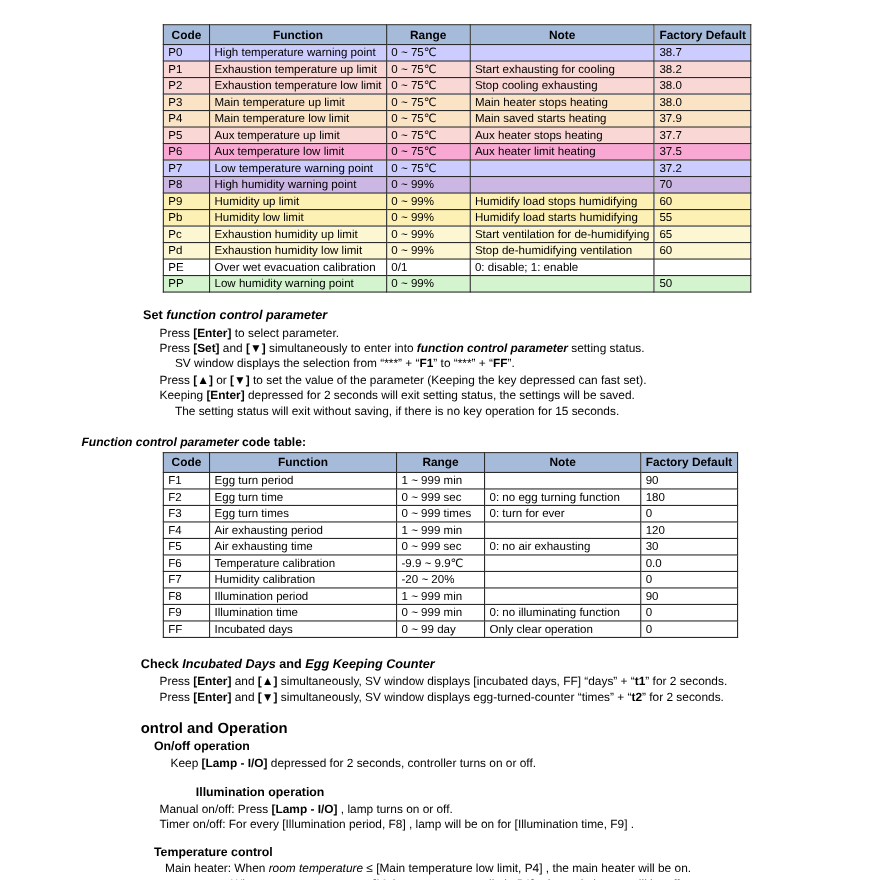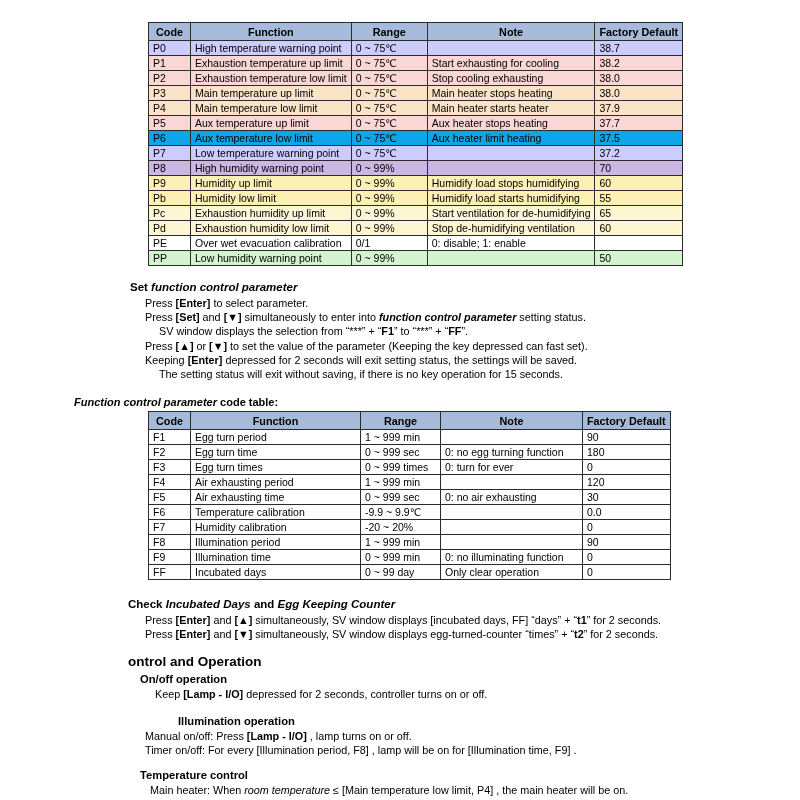--- a/index.html
+++ b/index.html
@@ -103,33 +103,33 @@
           <td>Main temperature up limit</td>
           <td class="c">0 ~ 75℃</td>
           <td>Main heater stops heating</td>
           <td class="c">38.0</td>
         </tr>
 
         <tr style="background-color: rgb(251, 227, 198);">
           <td class="c">P4</td>
           <td>Main temperature low limit</td>
           <td class="c">0 ~ 75℃</td>
-          <td>Main heater starts heater</td>
+          <td>Main saved starts heating</td>
           <td class="c">37.9</td>
         </tr>
 
         <tr style="background-color: rgb(248, 215, 213);">
           <td class="c">P5</td>
           <td>Aux temperature up limit</td>
           <td class="c">0 ~ 75℃</td>
           <td>Aux heater stops heating</td>
           <td class="c">37.7</td>
         </tr>
 
-        <tr style="background-color: #0ea5e9; margin-left: 40px;">
+        <tr style="background-color: #f9a8d4; margin-left: 40px;">
           <td class="c">P6</td>
           <td>Aux temperature low limit</td>
           <td class="c">0 ~ 75℃</td>
           <td>Aux heater limit heating</td>
           <td class="c">37.5</td>
         </tr>
 
         <tr style="background-color: rgb(204, 204, 255);">
           <td class="c">P7</td>
           <td>Low temperature warning point</td>

